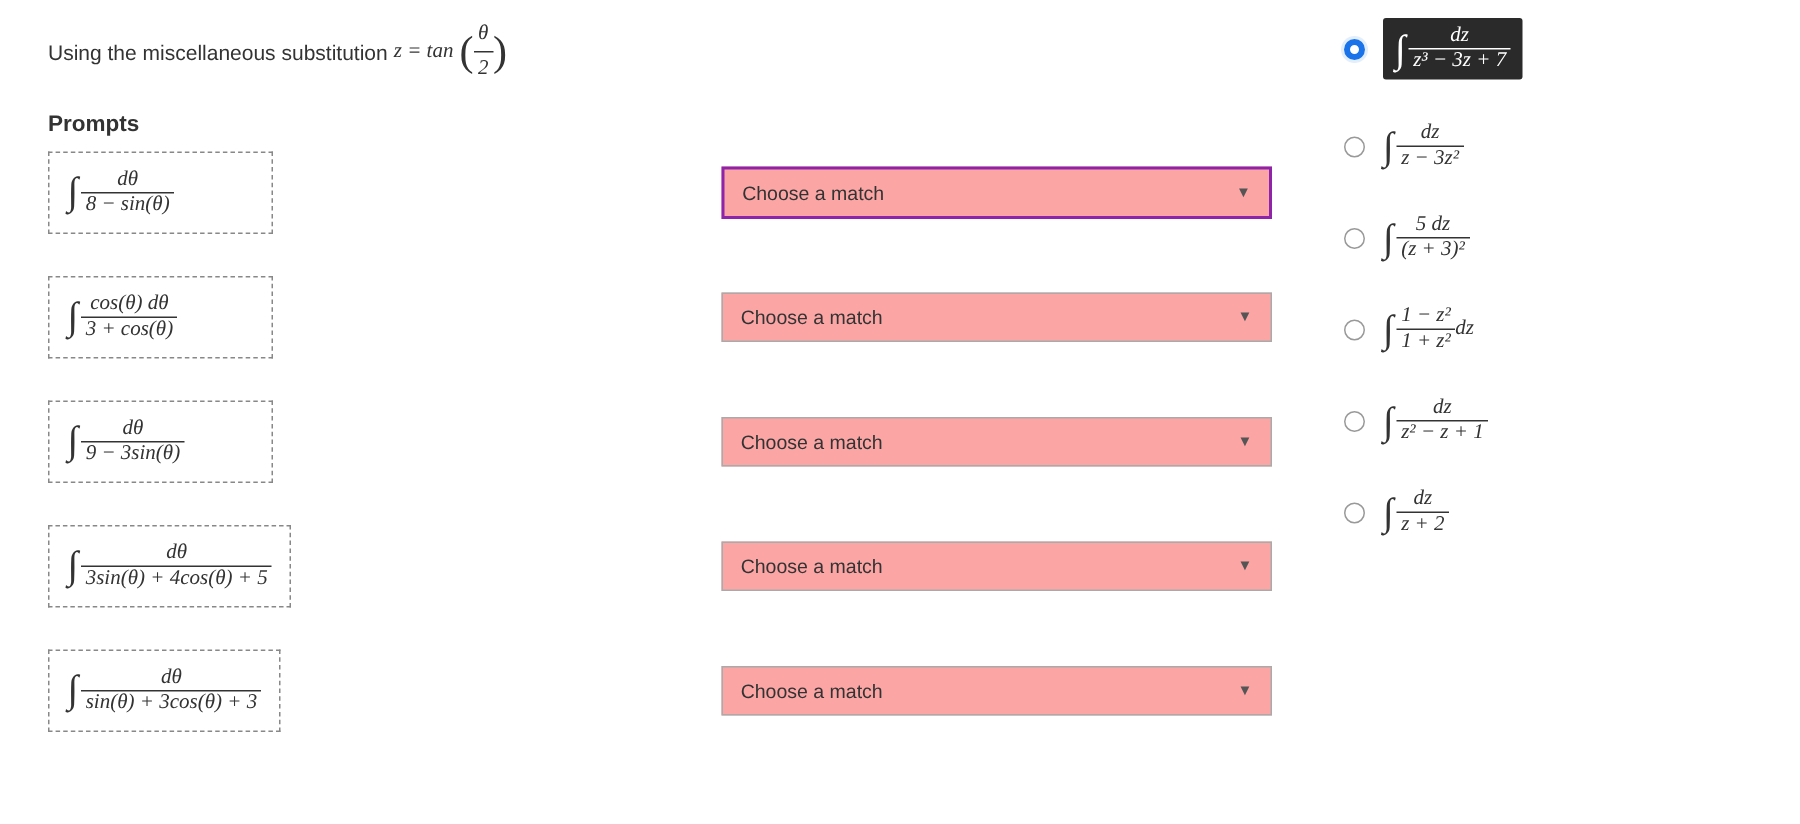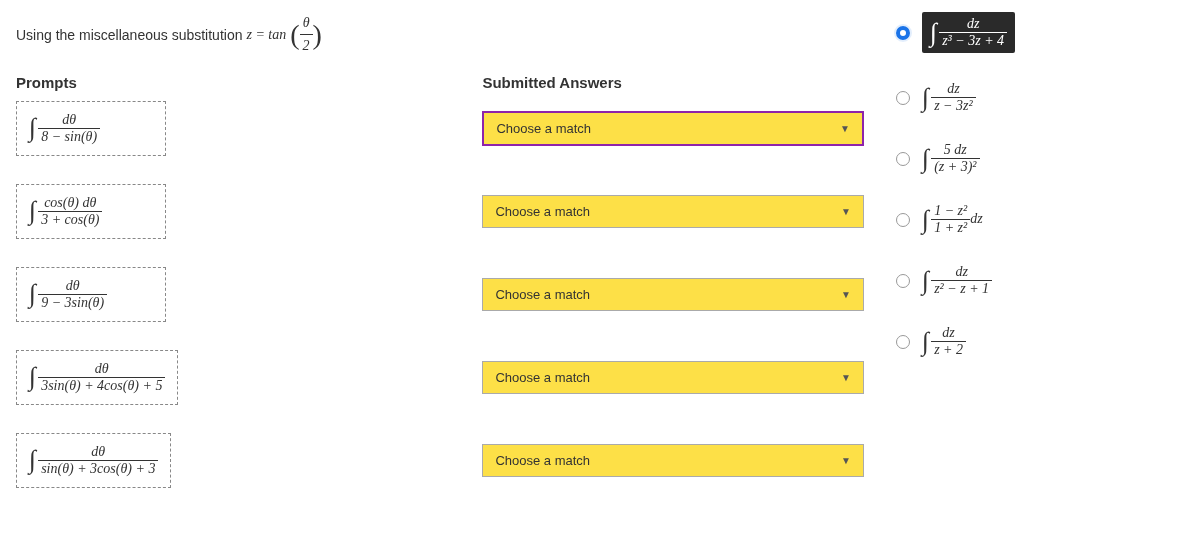--- a/index.html
+++ b/index.html
@@ -1,28 +1,28 @@
 <!DOCTYPE html>
 <html><head>
   <meta charset="utf-8">
   <style>
     * { box-sizing: border-box; margin: 0; padding: 0; }
     body { font-family: Arial, Helvetica, sans-serif; font-size: 14px; color: #333; background: #fff; width: 1200px; }
     .container { display: flex; }
-    .left-panel { flex: 1; padding: 12px 16px; }
+    .left-panel { flex: 1; padding: 12px 32px; }
     .right-panel { width: 320px; padding: 12px 16px; }
     .instruction { font-size: 14px; line-height: 1.6; margin-bottom: 16px; display: flex; align-items: center; flex-wrap: wrap; gap: 4px; }
     .columns-header { display: flex; font-weight: bold; font-size: 15px; margin-bottom: 10px; }
     .col-prompts { width: 55%; }
     .col-answers { width: 45%; }
     .row { display: flex; align-items: center; margin-bottom: 28px; }
     .prompt-box { width: 55%; }
     .prompt-inner { border: 1px dashed #888; padding: 10px 12px; display: inline-block; min-width: 150px; }
     .answer-box { width: 45%; }
-    .select-box { border: 1px solid #aaa; padding: 8px 12px; background: #fde047; display: flex; justify-content: space-between; align-items: center; cursor: pointer; font-size: 13px; }
+    .select-box { border: 1px solid #aaa; padding: 8px 12px; background: #fca5a5; display: flex; justify-content: space-between; align-items: center; cursor: pointer; font-size: 13px; }
     .select-box.active { border: 2px solid #8e24aa; }
     .caret { font-size: 10px; color: #555; }
     .choice-row { display: flex; align-items: center; gap: 12px; margin-bottom: 28px; }
     .radio { width: 14px; height: 14px; border: 1.5px solid #999; border-radius: 50%; flex-shrink: 0; }
     .radio.selected { width: 14px; height: 14px; border: 4px solid #1a73e8; border-radius: 50%; box-shadow: 0 0 0 2px rgba(26,115,232,0.12); }
     .selected-text { background: #2a2a2a; color: #fff; padding: 4px 8px; border-radius: 2px; }
     .frac { display: inline-flex; flex-direction: column; align-items: center; vertical-align: middle; font-size: 14px; }
     .frac .num { padding: 0 3px; }
     .frac .den { border-top: 1px solid currentColor; padding: 0 3px; }
     .int { font-size: 26px; font-family: 'Times New Roman', serif; font-style: italic; vertical-align: middle; margin-right: 2px; }
@@ -43,21 +43,20 @@
         <span class="frac math">
           <span class="num">θ</span>
           <span class="den">2</span>
         </span>
         <span class="big-paren">)</span>
       </span>
     </div>
 
     <div class="columns-header">
       <div class="col-prompts">Prompts</div>
-      <div class="col-answers">Submitted Answers</div>
     </div>
 
     <div class="row">
       <div class="prompt-box">
         <div class="prompt-inner math">
           <span class="int">∫</span><span class="frac">
               <span class="num">dθ</span>
               <span class="den">8 − sin(θ)</span>
             </span>
         </div>
@@ -140,21 +139,21 @@
 
   </div>
 
   <div class="right-panel">
 
     <div class="choice-row">
       <div class="radio selected"></div>
       <span class="selected-text math">
         <span class="int">∫</span><span class="frac">
             <span class="num">dz</span>
-            <span class="den">z³ − 3z + 4</span>
+            <span class="den">z³ − 3z + 7</span>
           </span>
       </span>
     </div>
 
     <div class="choice-row">
       <div class="radio"></div>
       <span class="math">
         <span class="int">∫</span><span class="frac">
             <span class="num">dz</span>
             <span class="den">z − 3z²</span>

